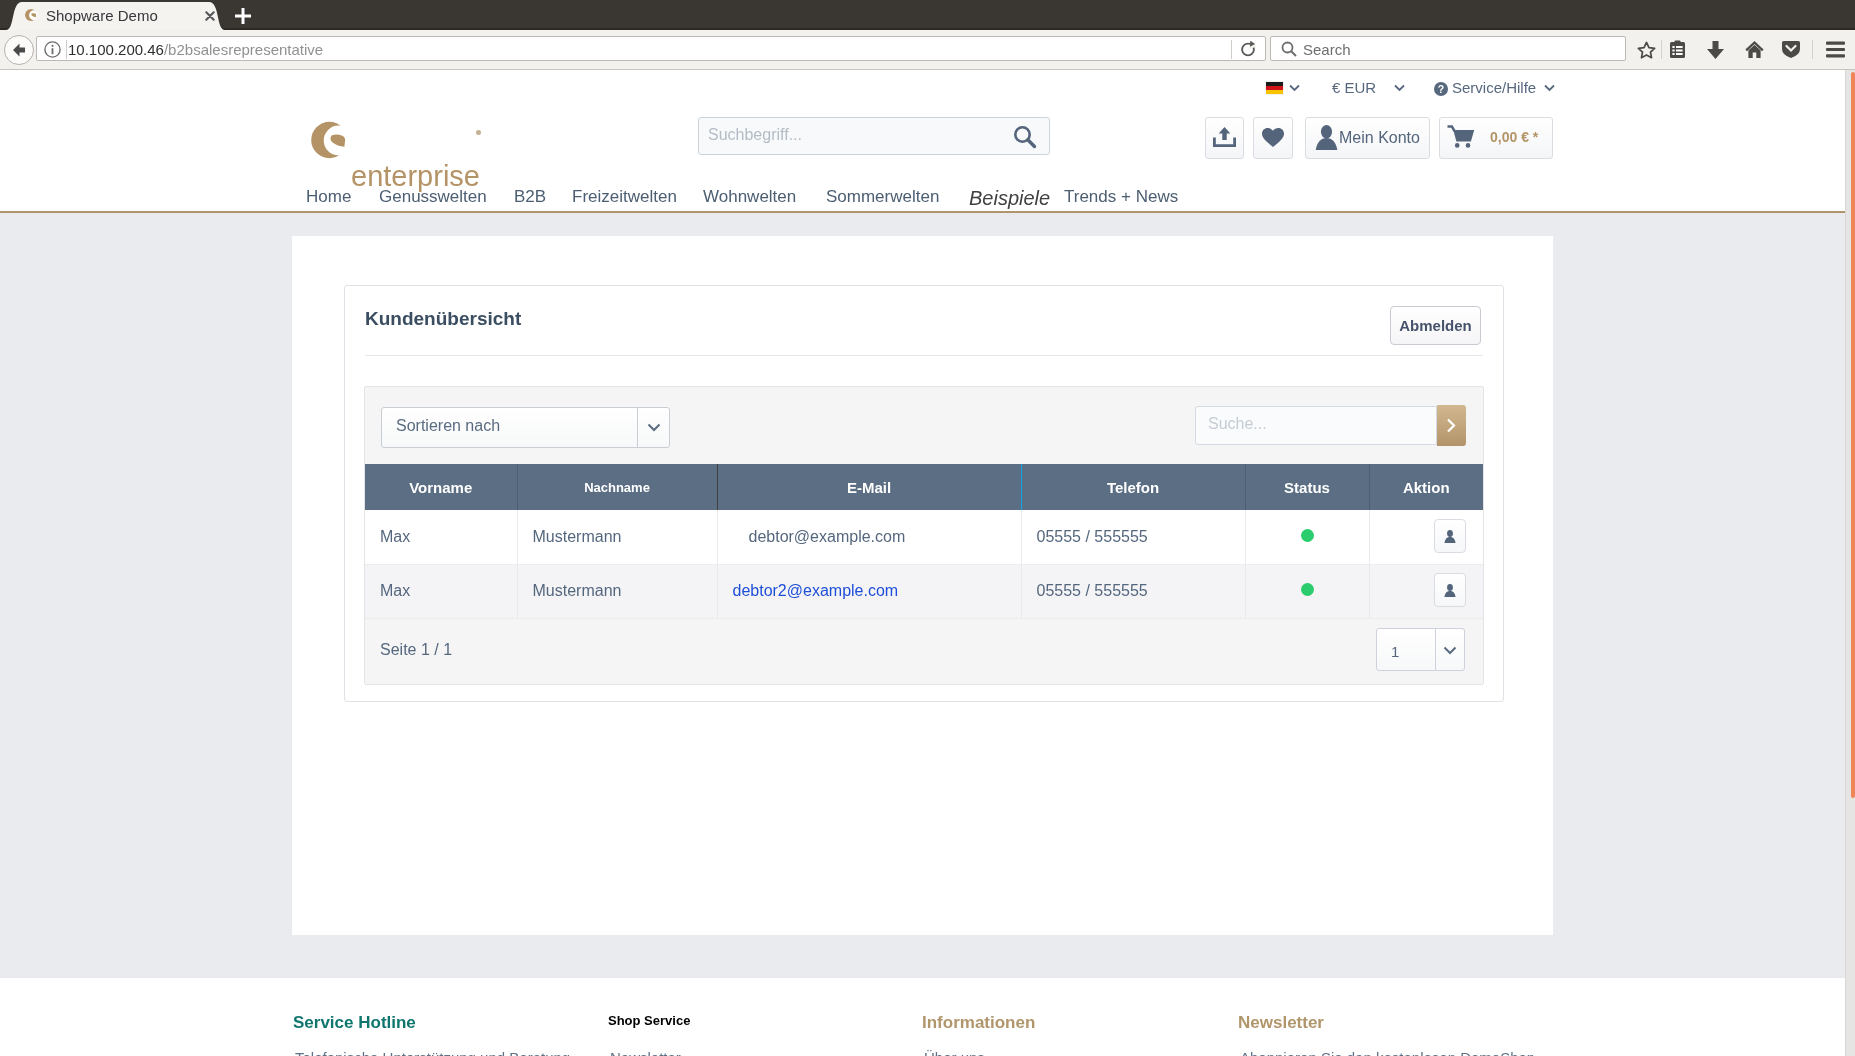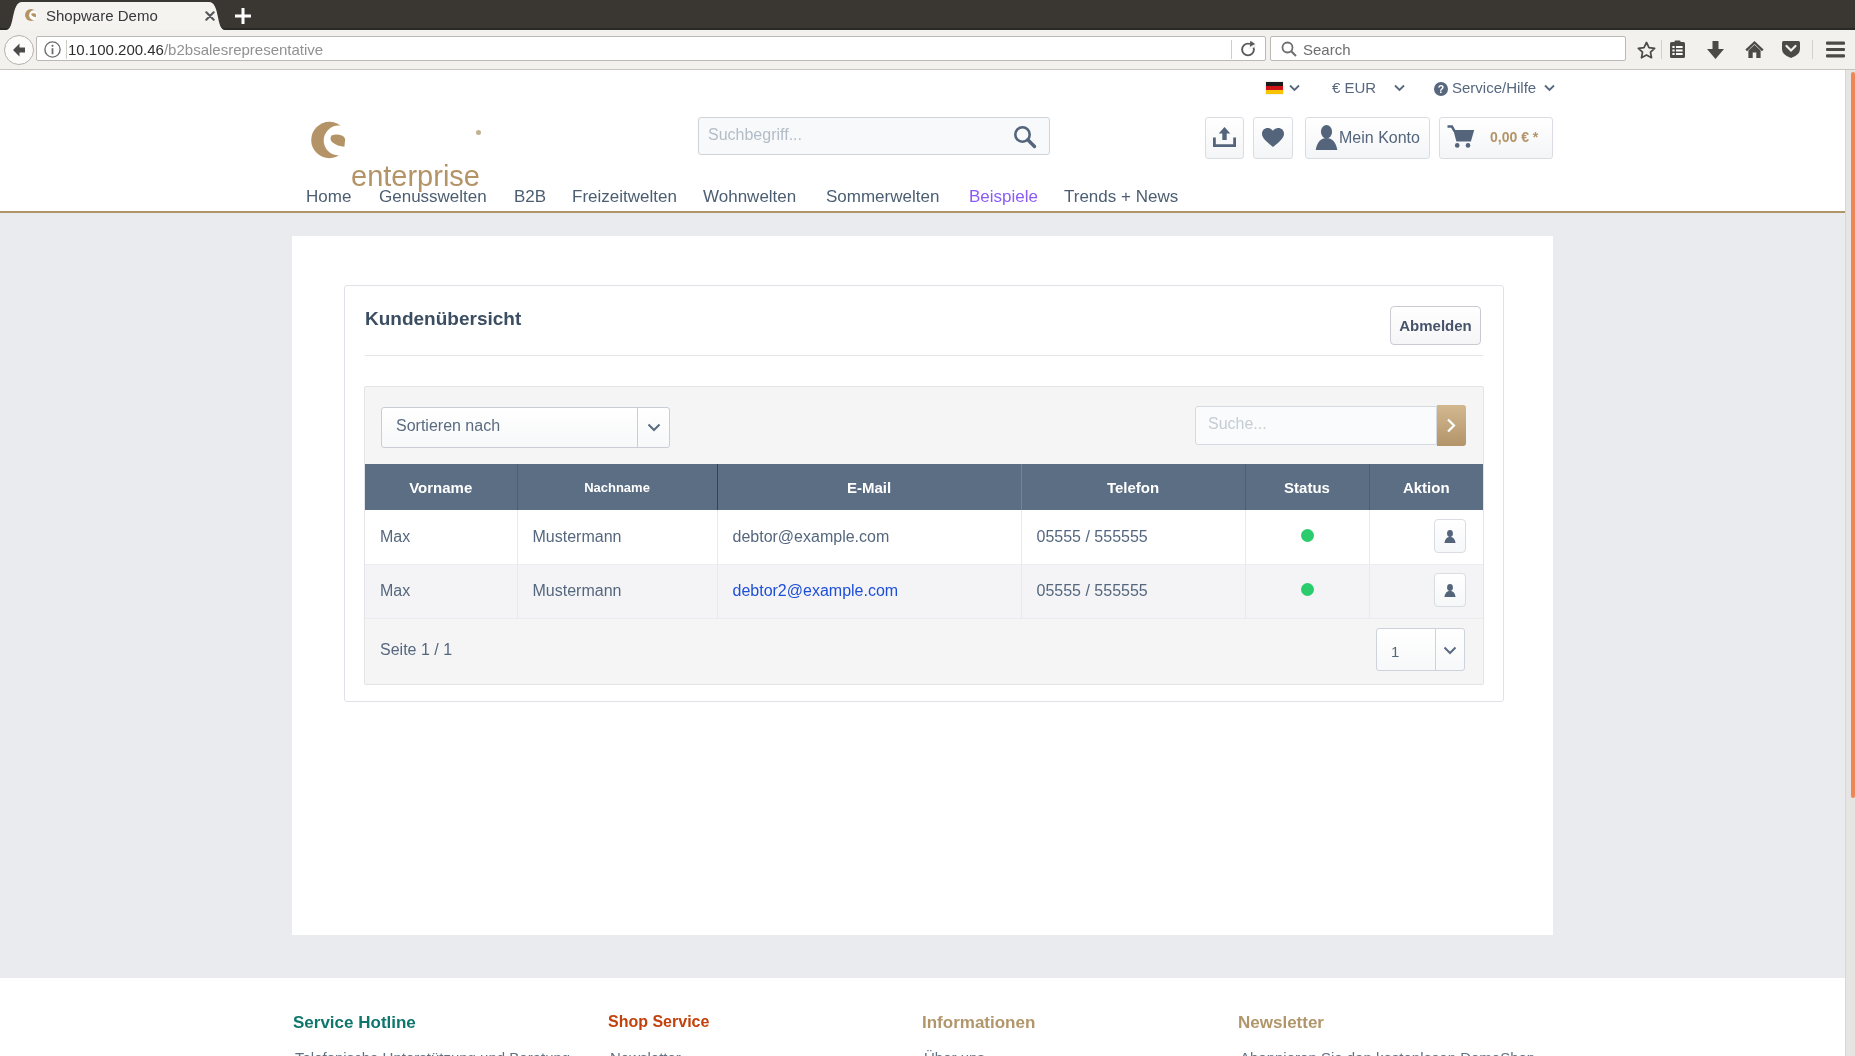--- a/index.html
+++ b/index.html
@@ -165,21 +165,21 @@
   <circle cx="22" cy="21.4" r="2.3" fill="#53647b"></circle>
 </svg>
 <div class="abs" style="left:1490px;top:129px;font-size:14px;font-weight:bold;color:#b49467;">0,00 € *</div>
 
 <div class="abs" style="left:306px;top:187px;font-size:17px;color:#4c5e72;">Home</div>
 <div class="abs" style="left:379px;top:187px;font-size:17px;color:#4c5e72;">Genusswelten</div>
 <div class="abs" style="left:514px;top:187px;font-size:17px;color:#4c5e72;">B2B</div>
 <div class="abs" style="left:572px;top:187px;font-size:17px;color:#4c5e72;">Freizeitwelten</div>
 <div class="abs" style="left:703px;top:187px;font-size:17px;color:#4c5e72;">Wohnwelten</div>
 <div class="abs" style="left:826px;top:187px;font-size:17px;color:#4c5e72;">Sommerwelten</div>
-<div class="abs" style="left:969px;top:187px;font-size:17px;color:#8b5cf6;">Beispiele</div>
+<div class="abs" style="left:969px;top:187px;font-size:20px;color:#404040;font-style:italic;">Beispiele</div>
 <div class="abs" style="left:1064px;top:187px;font-size:17px;color:#4c5e72;">Trends + News</div>
 
 <div class="abs" style="left:344px;top:285px;width:1160px;height:417px;background:#fff;border:1px solid #dfe2e6;border-radius:3px;"></div>
 <div class="abs" style="left:365px;top:308px;font-size:19px;font-weight:bold;color:#3b4d61;">Kundenübersicht</div>
 <div class="abs" style="left:1390px;top:306px;width:91px;height:39px;background:linear-gradient(#ffffff,#f5f5f7);border:1px solid #c8ccd2;border-radius:4px;text-align:center;line-height:37px;font-size:15px;font-weight:bold;color:#46536b;">Abmelden</div>
 <div class="abs" style="left:365px;top:355px;width:1118px;height:1px;background:#e4e6ea;"></div>
 
 <div class="abs" style="left:364px;top:386px;width:1120px;height:299px;background:#f5f5f6;border:1px solid #e2e4e8;border-radius:2px;"></div>
 
 <div class="abs" style="left:381px;top:407px;width:289px;height:41px;background:linear-gradient(#ffffff,#f7f8f9);border:1px solid #c9ced4;border-radius:3px;"></div>
@@ -211,21 +211,21 @@
   <th style="border-right:1px solid #4d5f75;color:#fff;font-size:15px;">Vorname</th>
   <th style="border-right:1px solid #404040;color:#fff;font-size:13px;">Nachname</th>
   <th style="border-right:1px solid #0ea5e9;color:#fff;font-size:15px;">E-Mail</th>
   <th style="border-right:1px solid #4d5f75;color:#fff;font-size:15px;">Telefon</th>
   <th style="border-right:1px solid #4d5f75;color:#fff;font-size:15px;">Status</th>
   <th style="color:#fff;font-size:15px;">Aktion</th>
 </tr>
 <tr style="height:54px;background:#fff;">
   <td style="border-right:1px solid #e8e9eb;border-bottom:1px solid #ececee;padding-left:15px;color:#55677e;">Max</td>
   <td style="border-right:1px solid #e8e9eb;border-bottom:1px solid #ececee;padding-left:15px;color:#55677e;">Mustermann</td>
-  <td style="border-right:1px solid #e8e9eb;border-bottom:1px solid #ececee;padding-left:15px;color:#55677e;">debtor@example.com</td>
+  <td style="border-right:1px solid #e8e9eb;border-bottom:1px solid #ececee;padding-left:31px;color:#55677e;">debtor@example.com</td>
   <td style="border-right:1px solid #e8e9eb;border-bottom:1px solid #ececee;padding-left:15px;color:#55677e;">05555 / 555555</td>
   <td style="border-right:1px solid #e8e9eb;border-bottom:1px solid #ececee;text-align:center;"><span style="display:inline-block;width:13px;height:13px;border-radius:50%;background:#2acc6e;"></span></td>
   <td style="border-bottom:1px solid #ececee;text-align:center;"></td>
 </tr>
 <tr style="height:54px;background:#f4f4f6;">
   <td style="border-right:1px solid #e8e9eb;border-bottom:1px solid #ececee;padding-left:15px;color:#55677e;">Max</td>
   <td style="border-right:1px solid #e8e9eb;border-bottom:1px solid #ececee;padding-left:15px;color:#55677e;">Mustermann</td>
   <td style="border-right:1px solid #e8e9eb;border-bottom:1px solid #ececee;padding-left:15px;color:#1d4ed8;">debtor2@example.com</td>
   <td style="border-right:1px solid #e8e9eb;border-bottom:1px solid #ececee;padding-left:15px;color:#55677e;">05555 / 555555</td>
   <td style="border-right:1px solid #e8e9eb;border-bottom:1px solid #ececee;text-align:center;"><span style="display:inline-block;width:13px;height:13px;border-radius:50%;background:#2acc6e;"></span></td>
@@ -248,21 +248,21 @@
 
 <div class="abs" style="left:380px;top:641px;font-size:16px;color:#55677e;">Seite 1 / 1</div>
 <div class="abs" style="left:1376px;top:628px;width:89px;height:43px;background:linear-gradient(#ffffff,#f7f8f9);border:1px solid #ced2dc;border-radius:3px;"></div>
 <div class="abs" style="left:1391px;top:643px;font-size:15px;color:#55677e;">1</div>
 <div class="abs" style="left:1435px;top:628px;width:1px;height:43px;background:#ced2dc;"></div>
 <svg class="abs" style="left:1443px;top:646px;" width="14" height="9" viewBox="0 0 14 9">
     <path d="M1.5,1.5 L7,7 L12.5,1.5" fill="none" stroke="#5a6b80" stroke-width="2"></path>
   </svg>
 
 <div class="abs" style="left:293px;top:1013px;font-size:17px;font-weight:bold;color:#0f766e;">Service Hotline</div>
-<div class="abs" style="left:608px;top:1013px;font-size:16px;font-weight:bold;color:#c2410c;">Shop Service</div>
+<div class="abs" style="left:608px;top:1013px;font-size:13px;font-weight:bold;color:#000000;">Shop Service</div>
 <div class="abs" style="left:922px;top:1013px;font-size:17px;font-weight:bold;color:#b2966b;text-align:right;">Informationen</div>
 <div class="abs" style="left:1238px;top:1013px;font-size:17px;font-weight:bold;color:#b2966b;">Newsletter</div>
 <div class="abs" style="left:295px;top:1049px;font-size:15px;color:#5f7285;">Telefonische Unterstützung und Beratung</div>
 <div class="abs" style="left:610px;top:1049px;font-size:15px;color:#5f7285;">Newsletter</div>
 <div class="abs" style="left:924px;top:1049px;font-size:15px;color:#5f7285;">Über uns</div>
 <div class="abs" style="left:1240px;top:1049px;font-size:15px;color:#5f7285;">Abonnieren Sie den kostenlosen DemoShop</div>
 
 <div class="abs" style="left:1845px;top:70px;width:10px;height:986px;background:#e6e5e3;border-left:1px solid #d8d7d5;"></div>
 <div class="abs" style="left:1851px;top:72px;width:4px;height:726px;background:#ee8657;border-radius:2px;"></div>
 

